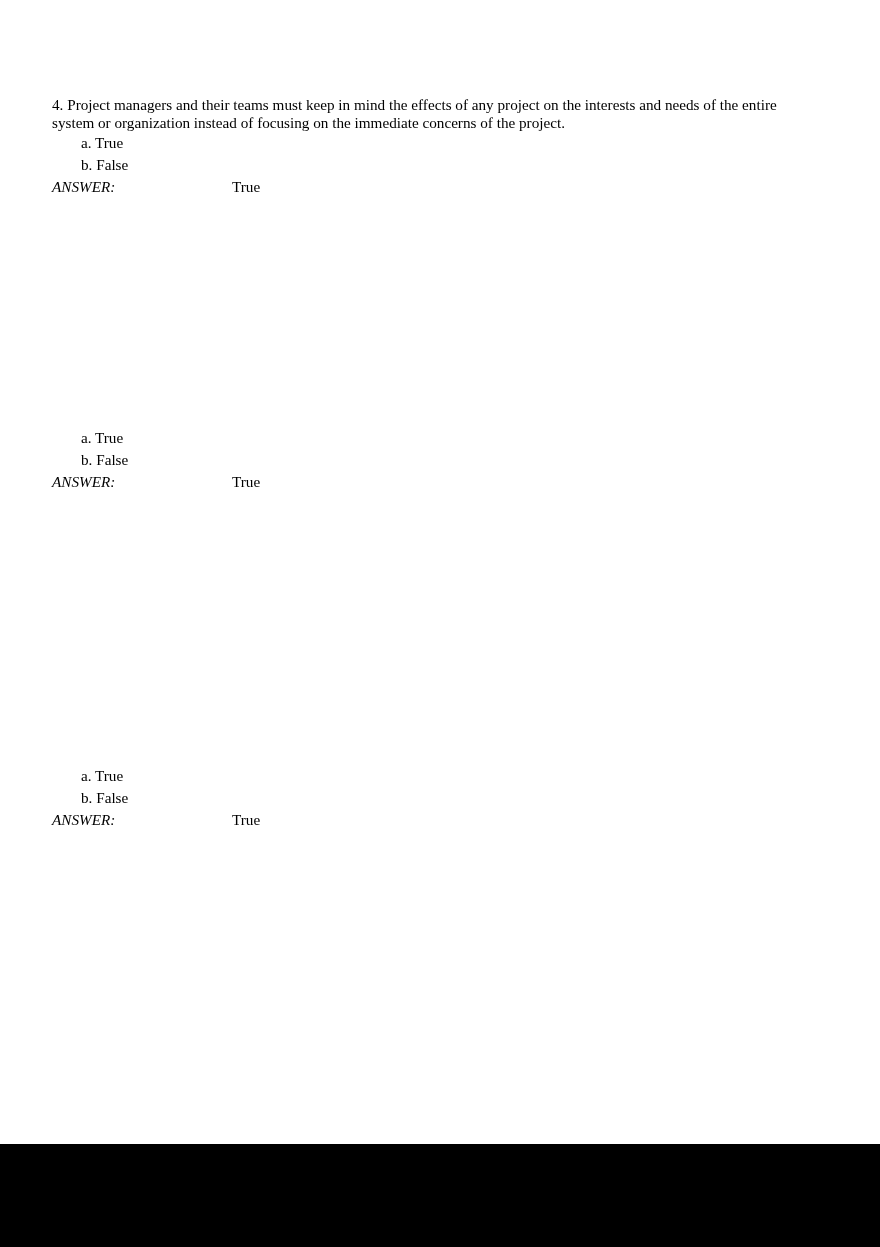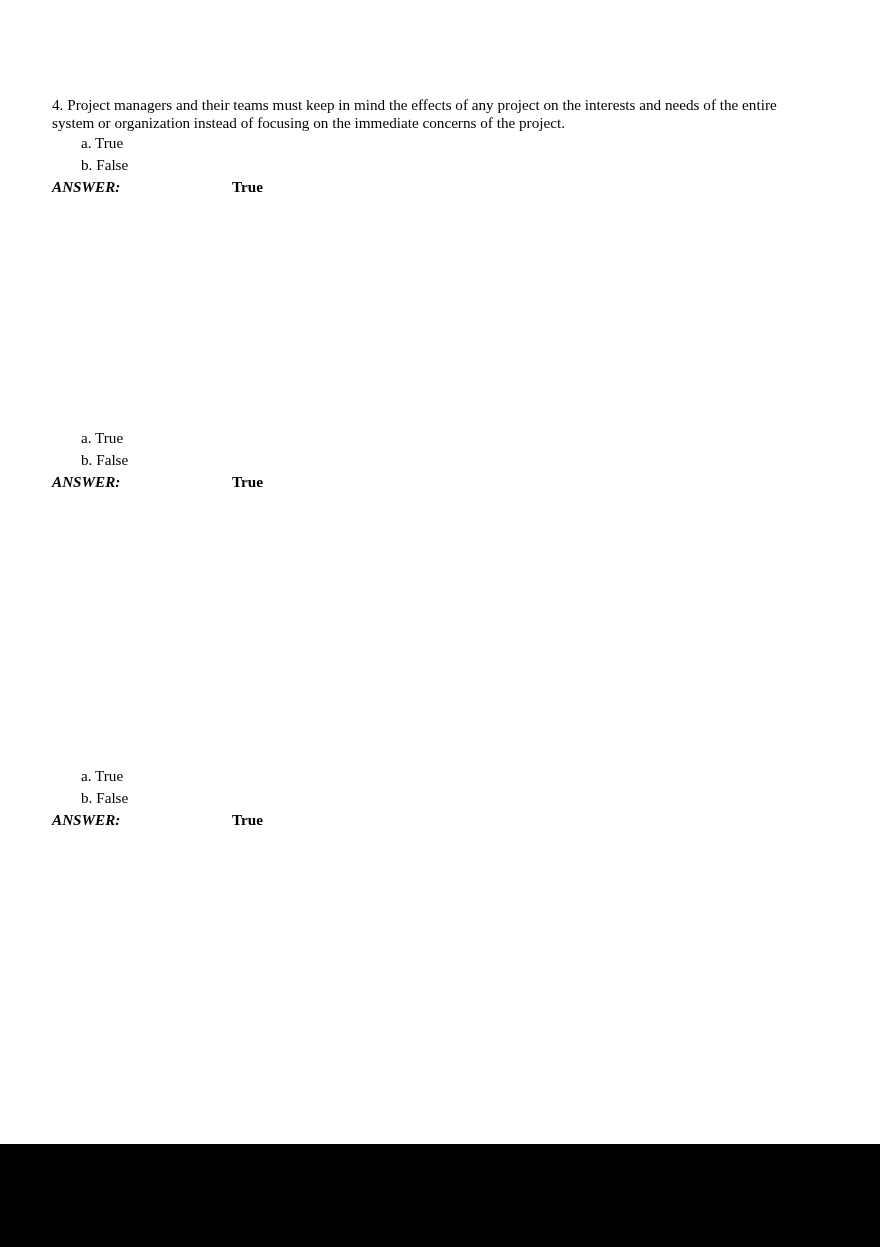--- a/index.html
+++ b/index.html
@@ -4,21 +4,21 @@
   <style>
     html, body { margin: 0; padding: 0; }
     body {
       width: 880px; height: 1247px; background: #000; position: relative; overflow: hidden;
       font-family: "Liberation Serif", "DejaVu Serif", serif; color: #000;
     }
     .page { position: absolute; left: 0; top: 0; width: 880px; height: 1144px; background: #fff; }
     .question { position: absolute; left: 52px; width: 770px; font-size: 15.2px; }
     .stem { line-height: 18px; margin: 0; }
     .option { margin-left: 29px; line-height: 22px; }
-    .answer-row { position: relative; height: 22px; line-height: 22px; font-weight: bold; }
+    .answer-row { position: relative; height: 22px; line-height: 22px; }
     .answer-label { font-style: italic; position: absolute; left: 0; }
     .answer-value { position: absolute; left: 180px; }
   </style>
 </head>
 <body>
 
 <div class="page">
 
   <div class="question" style="top:88px;margin-top:8px;">
     <p class="stem">4. Project managers and their teams must keep in mind the effects of any project on the interests and needs of the entire system or organization instead of focusing on the immediate concerns of the project.</p>

